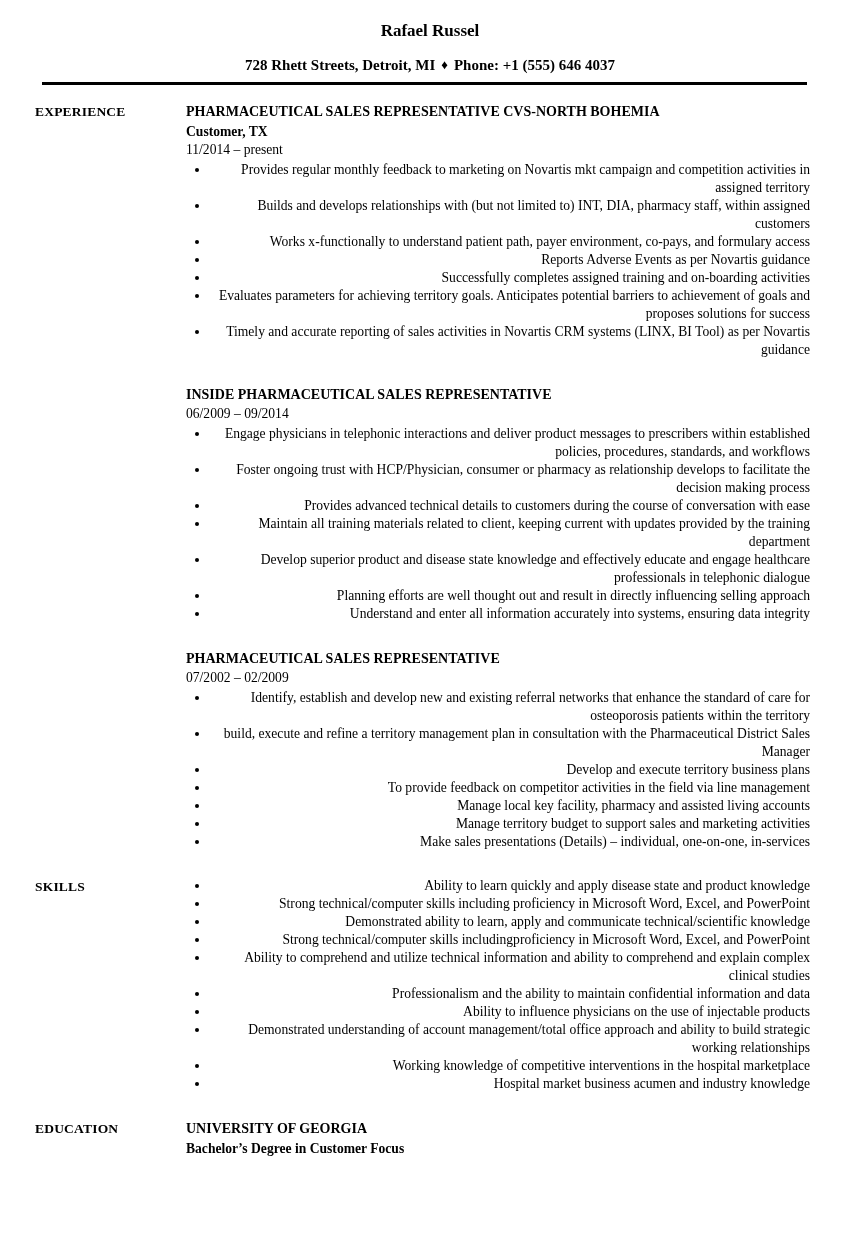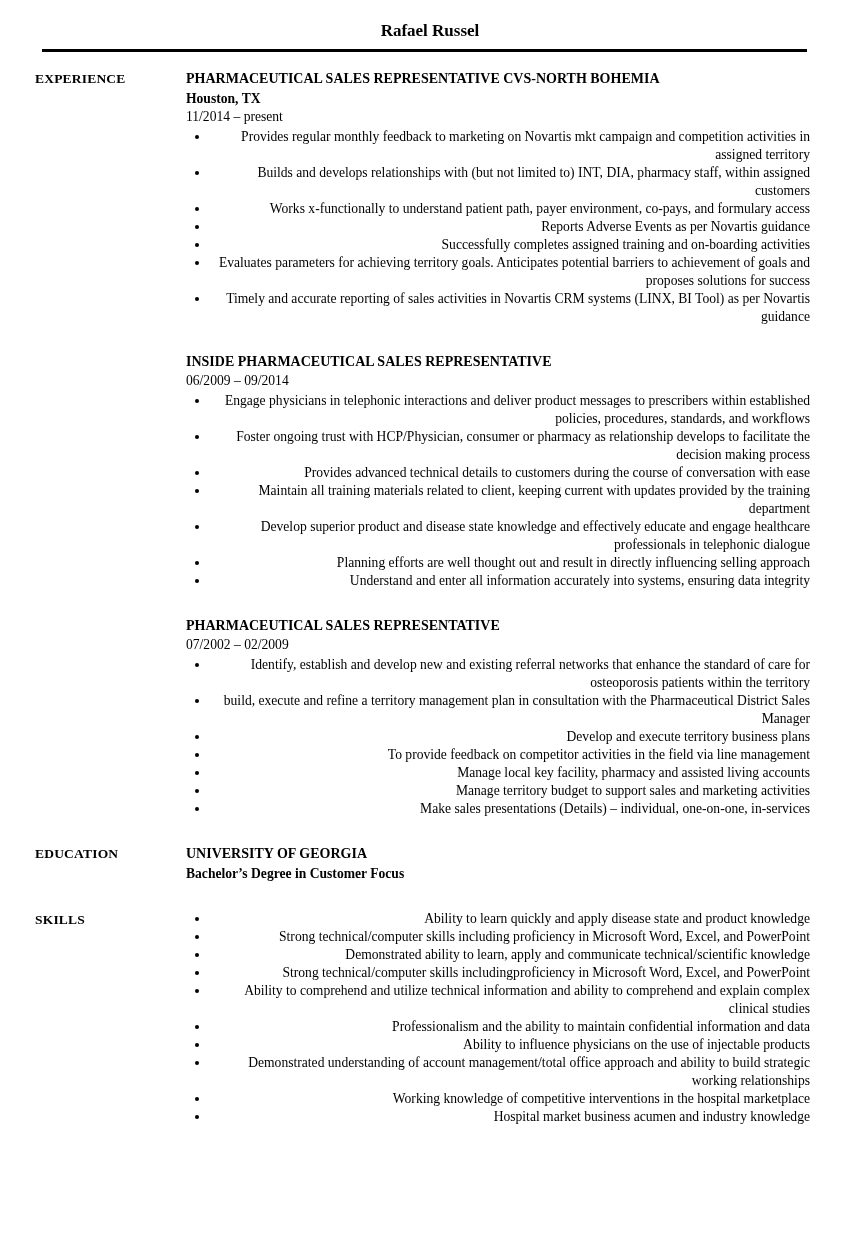--- a/index.html
+++ b/index.html
@@ -103,29 +103,32 @@
     line-height: 20px;
   }
 </style>
 </head>
 <body>
 
 <div class="page">
 
   <div class="header">
     <div class="name">Rafael Russel</div>
+    <div class="contact">
+      <span>728 Rhett Streets, Detroit, MI</span><span class="sep">♦</span><span>Phone: +1 (555) 646 4037</span>
+    </div>
     <div class="rule"></div>
   </div>
 
   <div class="section experience">
     <div class="side-label">EXPERIENCE</div>
     <div class="sec-content">
   <div class="job">
     <div class="job-title">PHARMACEUTICAL SALES REPRESENTATIVE CVS-NORTH BOHEMIA</div>
-    <div class="job-location">Houston, TX</div>
+    <div class="job-location">Customer, TX</div>
     <div class="job-dates">11/2014 – present</div>
     <ul class="bullets">
             <li>Provides regular monthly feedback to marketing on Novartis mkt campaign and competition activities in assigned territory</li>
             <li>Builds and develops relationships with (but not limited to) INT, DIA, pharmacy staff, within assigned customers</li>
             <li>Works x-functionally to understand patient path, payer environment, co-pays, and formulary access</li>
             <li>Reports Adverse Events as per Novartis guidance</li>
             <li>Successfully completes assigned training and on-boarding activities</li>
             <li>Evaluates parameters for achieving territory goals. Anticipates potential barriers to achievement of goals and proposes solutions for success</li>
             <li>Timely and accurate reporting of sales activities in Novartis CRM systems (LINX, BI Tool) as per Novartis guidance</li>
           </ul>
@@ -154,39 +157,39 @@
             <li>Develop and execute territory business plans</li>
             <li>To provide feedback on competitor activities in the field via line management</li>
             <li>&nbsp;&nbsp;Manage local key facility, pharmacy and assisted living accounts</li>
             <li>Manage territory budget to support sales and marketing activities</li>
             <li>Make sales presentations (Details) – individual, one-on-one, in-services</li>
           </ul>
   </div>
 </div>
   </div>
 
-  <div class="section education">
-    <div class="side-label">EDUCATION</div>
-    <div class="sec-content">
-      <div class="school">UNIVERSITY OF GEORGIA</div>
-      <div class="degree">Bachelor’s Degree in Customer Focus</div>
-    </div>
-  </div>
-
   <div class="section skills">
     <div class="side-label">SKILLS</div>
     <div class="sec-content">
       <ul class="bullets skills-list">
           <li>Ability to learn quickly and apply disease state and product knowledge</li>
           <li>Strong technical/computer skills including proficiency in Microsoft Word, Excel, and PowerPoint</li>
           <li>Demonstrated ability to learn, apply and communicate technical/scientific knowledge</li>
           <li>Strong technical/computer skills includingproficiency in Microsoft Word, Excel, and PowerPoint</li>
           <li>Ability to comprehend and utilize technical information and ability to comprehend and explain complex clinical studies</li>
           <li>Professionalism and the ability to maintain confidential information and data</li>
           <li>Ability to influence physicians on the use of injectable products</li>
           <li>Demonstrated understanding of account management/total office approach and ability to build strategic working relationships</li>
           <li>Working knowledge of competitive interventions in the hospital marketplace</li>
           <li>Hospital market business acumen and industry knowledge</li>
         </ul>
     </div>
   </div>
 
+  <div class="section education">
+    <div class="side-label">EDUCATION</div>
+    <div class="sec-content">
+      <div class="school">UNIVERSITY OF GEORGIA</div>
+      <div class="degree">Bachelor’s Degree in Customer Focus</div>
+    </div>
+  </div>
+
 </div>
 
 </body></html>

